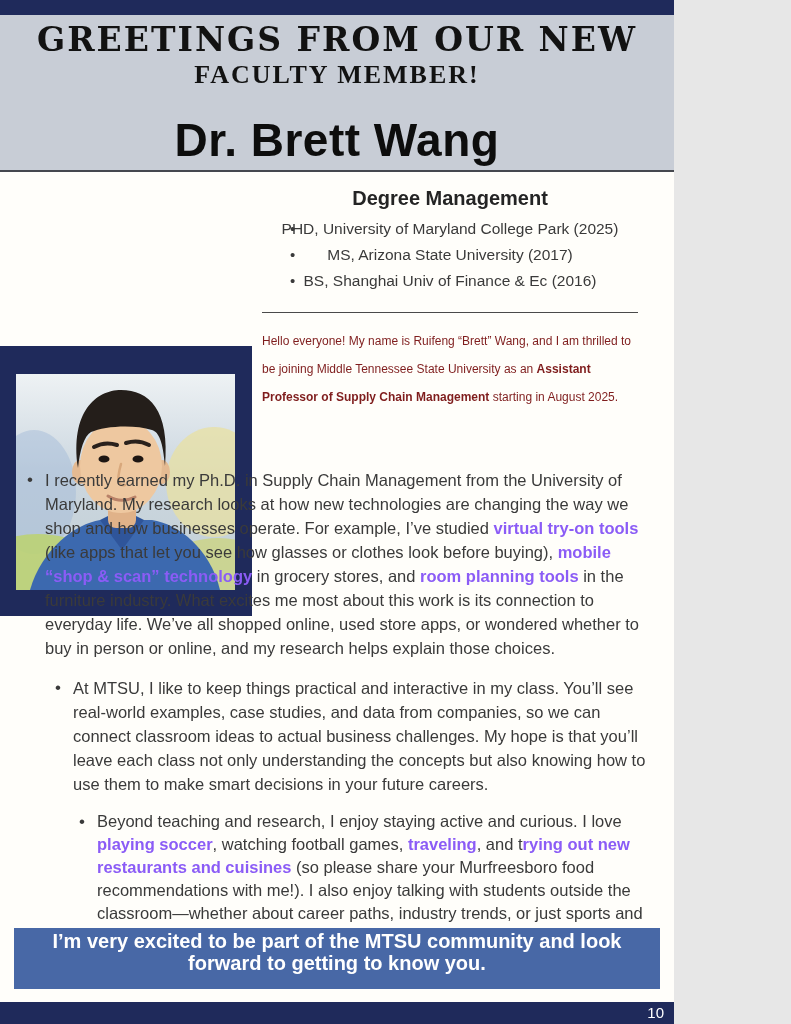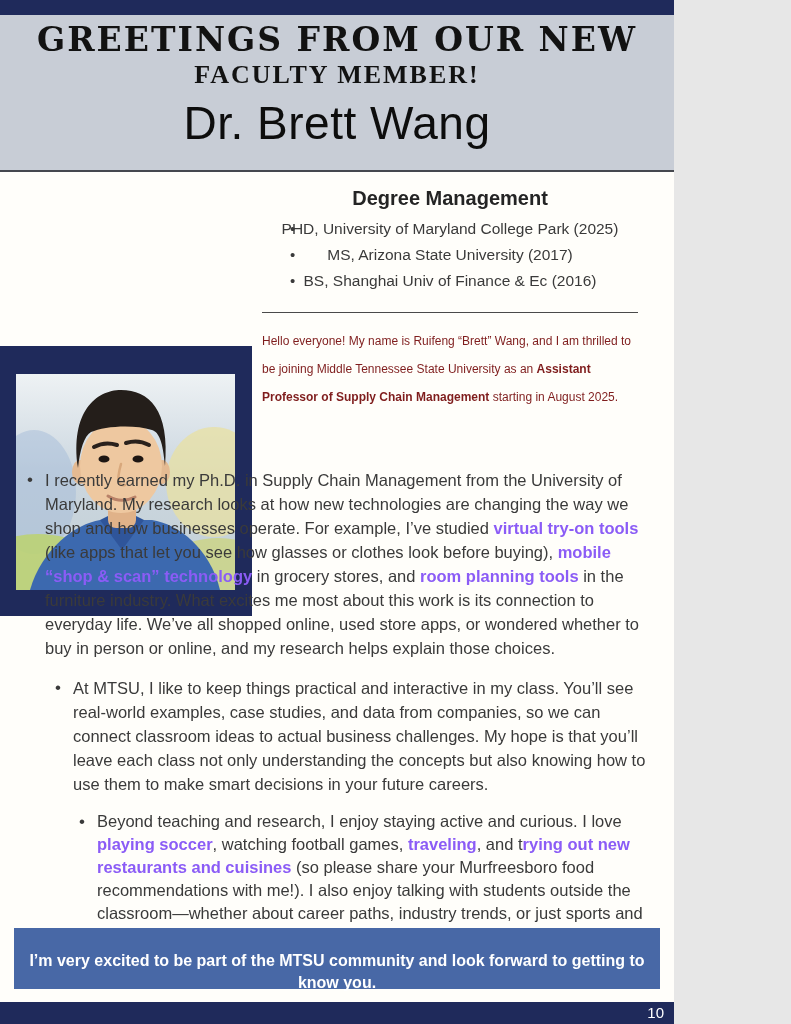--- a/index.html
+++ b/index.html
@@ -41,24 +41,24 @@
   .header .greet2{
     font-family:Liberation Serif, serif;
     font-weight:700;
     font-size:26px;
     letter-spacing:2px;
     color:#121212;
     line-height:32px;
   }
   .header .prof-name{
     font-size:46px;
-    font-weight:400;
+    font-weight:700;
     color:#0d0d0d;
     line-height:60px;
-    margin-top:2px;
+    margin-top:19px;
     letter-spacing:0.5px;
   }
   
   .photo-block{
     position:absolute;
     left:0;top:174px;
     width:252px;height:270px;
     background:var(--navy);
     padding:28px 17px 26px 16px;
   }
@@ -124,23 +124,23 @@
   .bullet-item b{color:#8b5cf6;}
   
   .banner{
     position:absolute;
     left:14px;right:14px;
     top:928px;height:61px;
     background:var(--banner_blue);
     color:#ffffff;
     text-align:center;
     font-weight:700;
-    font-size:16px;
+    font-size:20px;
     line-height:22px;
-    padding-top:22px;
+    padding-top:2px;
   }
   
   .footer{
     position:absolute;
     left:0;right:0;bottom:0;
     height:22px;
     background:var(--navy);
     color:#ffffff;
     font-weight:400;
     font-size:15px;

